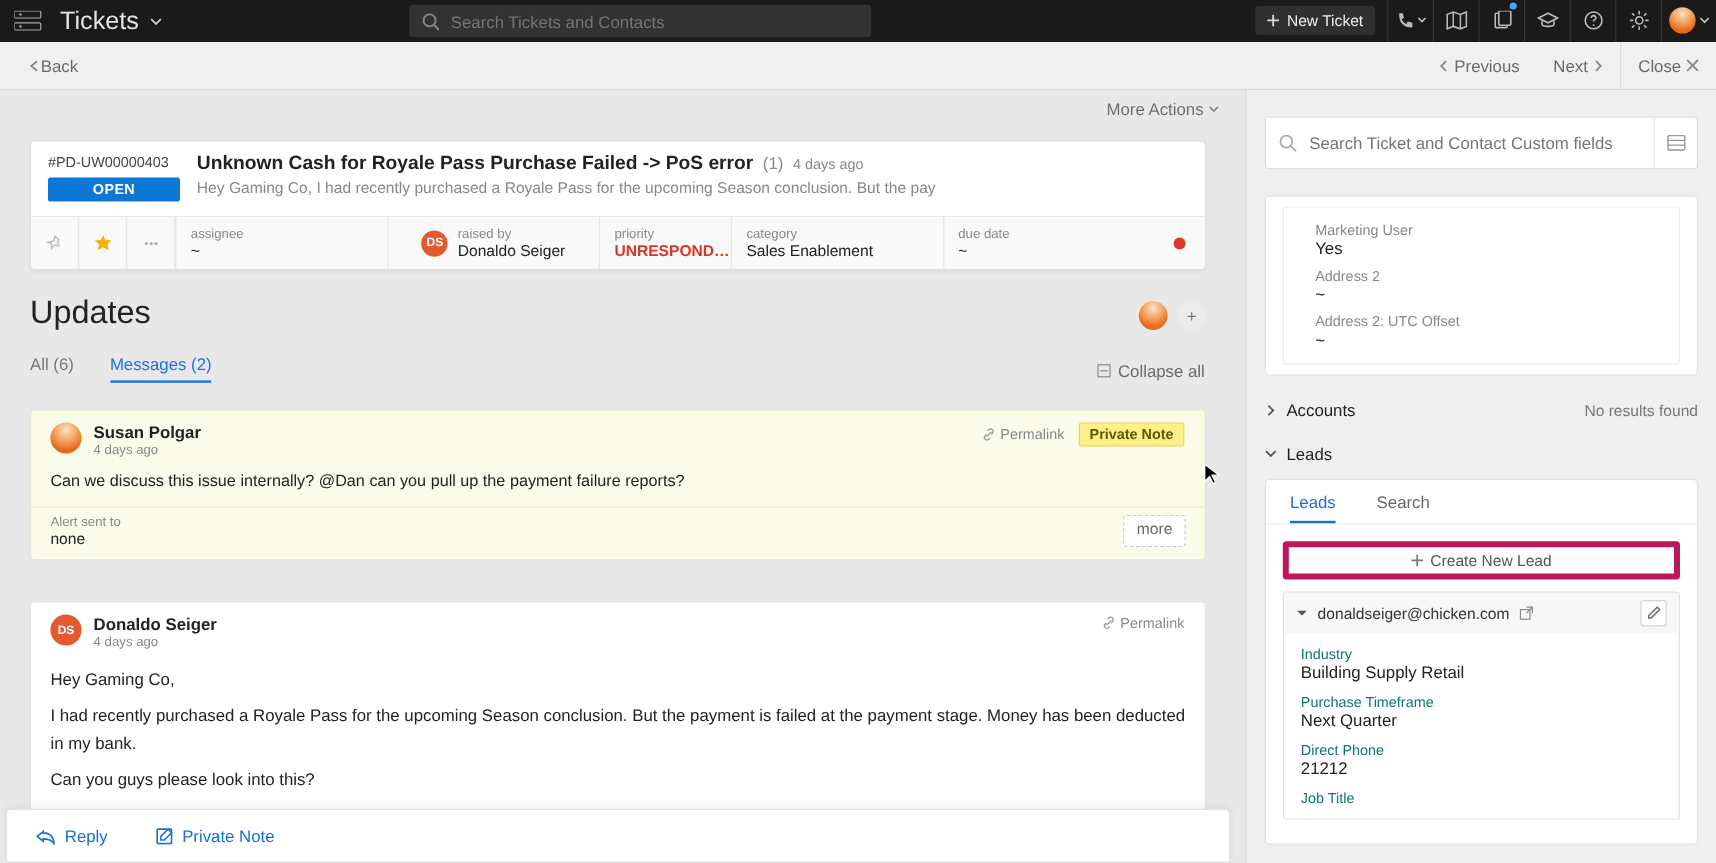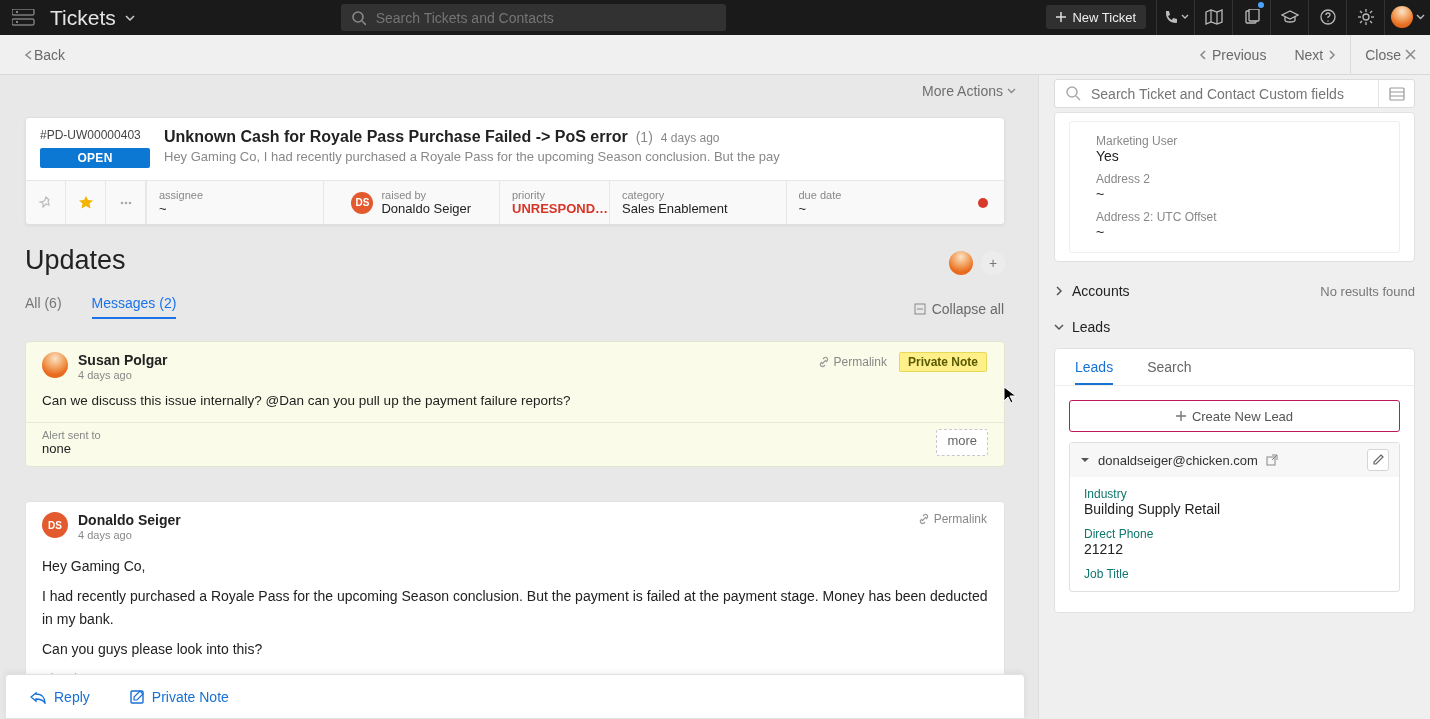--- a/index.html
+++ b/index.html
@@ -77,42 +77,42 @@
 
   .msg.white { top:426px; background:#fff; border:1px solid #e3e3e3;}
   .msg.white .head { padding:10px 16px 4px; display:flex; align-items:flex-start; gap:10px; position:relative;}
   .msg.white .body { padding:10px 16px 16px; font-size:14px; color:#222; line-height:1.7;}
 
   .footer { position:absolute; left:5px; bottom:0; width:1020px; height:45px; background:#fff; border:1px solid #e1e1e1; border-top-left-radius:4px; border-top-right-radius:4px; display:flex; align-items:center; padding:0 24px; gap:40px; box-shadow:0 -2px 6px rgba(0,0,0,.06);}
   .footer .action { display:flex; gap:8px; align-items:center; font-size:14px; color:#1770d4; font-weight:500; cursor:pointer;}
 
   
   .rightcol { position:absolute; top:75px; right:0; width:392px; bottom:0; background:#efefef; border-left:1px solid #dedede; overflow:hidden;}
-  .rc-search { margin:4px 15px; height:29px; background:#fff; border:1px solid #dcdcdc; border-radius:3px; display:flex; align-items:center;}
+  .rc-search { margin:22px 15px; height:44px; background:#fff; border:1px solid #dcdcdc; border-radius:3px; display:flex; align-items:center;}
   .rc-search .sic { width:36px; display:flex; align-items:center; justify-content:center;}
   .rc-search input { flex:1; border:none; outline:none; font-size:14px; color:#333;}
   .rc-search .bic { width:36px; height:100%; display:flex; align-items:center; justify-content:center; border-left:1px solid #e4e4e4; cursor:pointer;}
 
   .card { margin:0 15px 14px 15px; background:#fff; border:1px solid #e1e1e1; border-radius:4px;}
   .card .head { display:flex; justify-content:space-between; padding:10px 14px; font-size:15px; color:#222; border-bottom:1px solid #eee;}
   .card .add { font-size:12px; color:#1770d4; cursor:pointer; font-weight:500;}
   .card .fields { padding:8px 0;}
   .card .fields .f { padding:4px 26px;}
   .card .fields .lab { font-size:12px; color:#888;}
   .card .fields .val { font-size:14px; color:#222;}
   .card .more { padding:10px 26px 12px; font-size:13px; font-weight:600; color:#666; cursor:pointer;}
 
   .sect { margin:0 15px 6px 15px; height:30px; display:flex; align-items:center; gap:8px; font-size:14px; color:#222;}
   .sect .res { margin-left:auto; font-size:13px; color:#777;}
 
   .leads { margin:0 15px; background:#fff; border:1px solid #e1e1e1; border-radius:4px; padding:0 0 10px;}
   .leads .ltabs { display:flex; gap:34px; padding:10px 20px 0; font-size:14px; border-bottom:1px solid #eee;}
   .leads .ltab { padding-bottom:8px; color:#666; cursor:pointer;}
   .leads .ltab.active { color:#1770d4; border-bottom:2px solid #1770d4; font-weight:500;}
-  .leads .create { margin:14px 14px 10px; border:1px solid #be185d; border-radius:3px; height:32px; display:flex; align-items:center; justify-content:center; gap:6px; font-size:13px; color:#555; cursor:pointer;}
+  .leads .create { margin:14px 14px 10px; border:5px solid #be185d; border-radius:3px; height:32px; display:flex; align-items:center; justify-content:center; gap:6px; font-size:13px; color:#555; cursor:pointer;}
   .leads .lead { margin:0 14px 10px; border:1px solid #e0e0e0; border-radius:3px;}
   .leads .lhdr { height:34px; background:#f7f7f7; display:flex; align-items:center; padding:0 10px; gap:8px; font-size:13px; color:#333;}
   .leads .lhdr .edit { margin-left:auto; width:22px; height:22px; border:1px solid #d5d5d5; border-radius:3px; display:flex; align-items:center; justify-content:center; cursor:pointer; background:#fff;}
   .leads .lfields { padding:10px 14px 0;}
   .leads .lf { margin-bottom:10px;}
   .leads .lf .lab { font-size:12px; color:#0f766e;}
   .leads .lf .val { font-size:14px; color:#222;}
 
   .cursor { position:absolute; left:1003px; top:386px; pointer-events:none; }
 </style>
@@ -470,20 +470,24 @@
               <path d="M9 1l2 2-7 7H2V8z" fill="none" stroke="#666" stroke-width="1.2"></path>
             </svg>
           </div>
       </div>
       <div class="lfields">
         <div class="lf">
             <div class="lab">Industry</div>
             <div class="val">Building Supply Retail</div>
           </div>
         <div class="lf">
+            <div class="lab">Purchase Timeframe</div>
+            <div class="val">Next Quarter</div>
+          </div>
+        <div class="lf">
             <div class="lab">Direct Phone</div>
             <div class="val">21212</div>
           </div>
         <div class="lf">
             <div class="lab">Job Title</div>
           </div>
       </div>
     </div>
   </div>
 </div>

